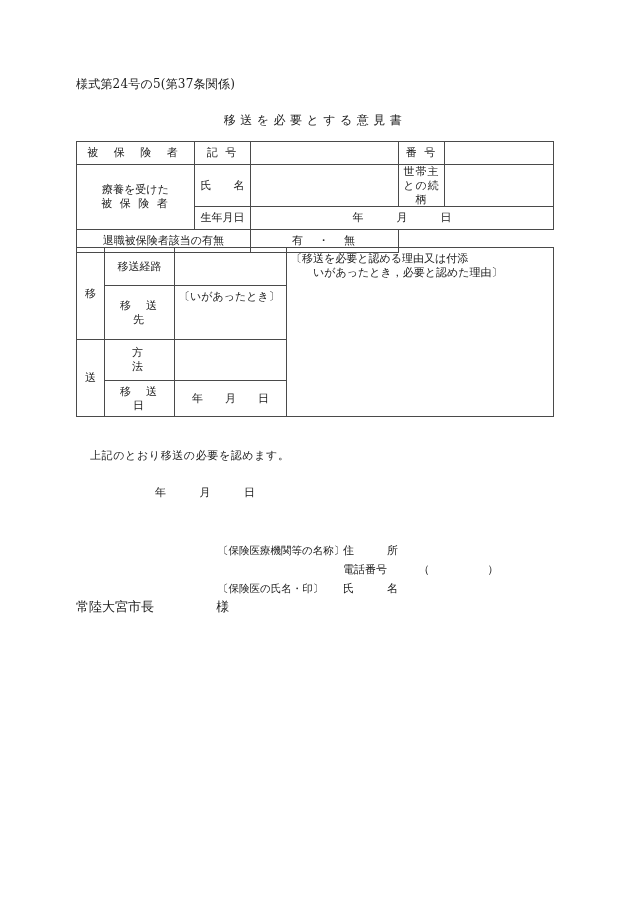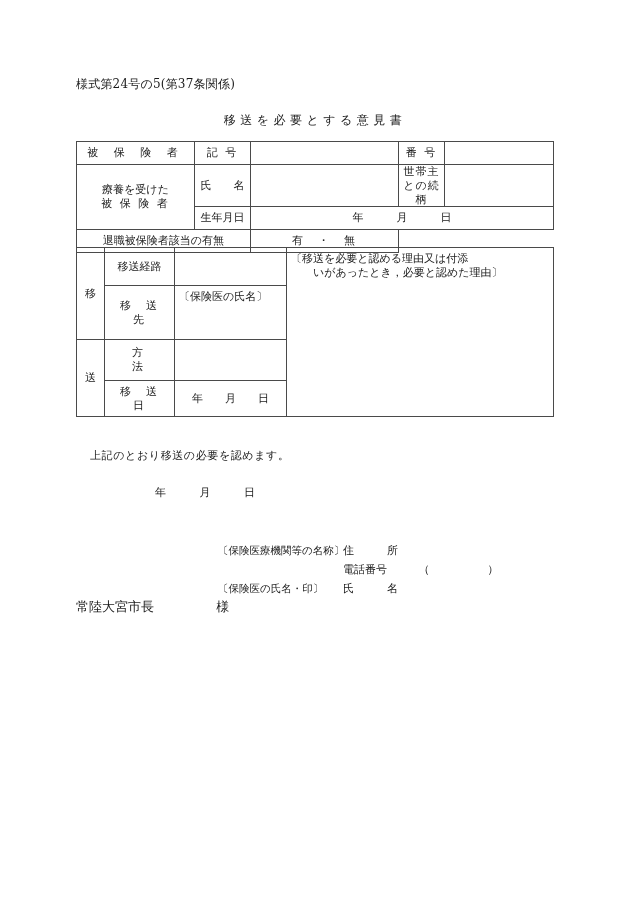--- a/index.html
+++ b/index.html
@@ -200,21 +200,21 @@
       <tr>
         <td rowspan="2" class="side-label">移</td>
         <td class="ctr" style="height:37px">移送経路</td>
         <td></td>
         <td rowspan="4" class="reason-cell reason-note">〔移送を必要と認める理由又は付添
 　　いがあったとき，必要と認めた理由〕</td>
       </tr>
 
       <tr>
         <td class="ctr sp-small" style="height:53px">移　送　先</td>
-        <td class="bracket-label" style="vertical-align:top;padding-top:4px">〔保険医の氏名〕</td>
+        <td class="bracket-label" style="vertical-align:top;padding-top:4px">〔いがあったとき〕</td>
       </tr>
 
       <tr>
         <td rowspan="2" class="side-label">送</td>
         <td class="ctr sp-mid" style="height:40px">方　　　法</td>
         <td></td>
       </tr>
 
       <tr>
         <td class="ctr sp-small" style="height:35px">移　送　日</td>

